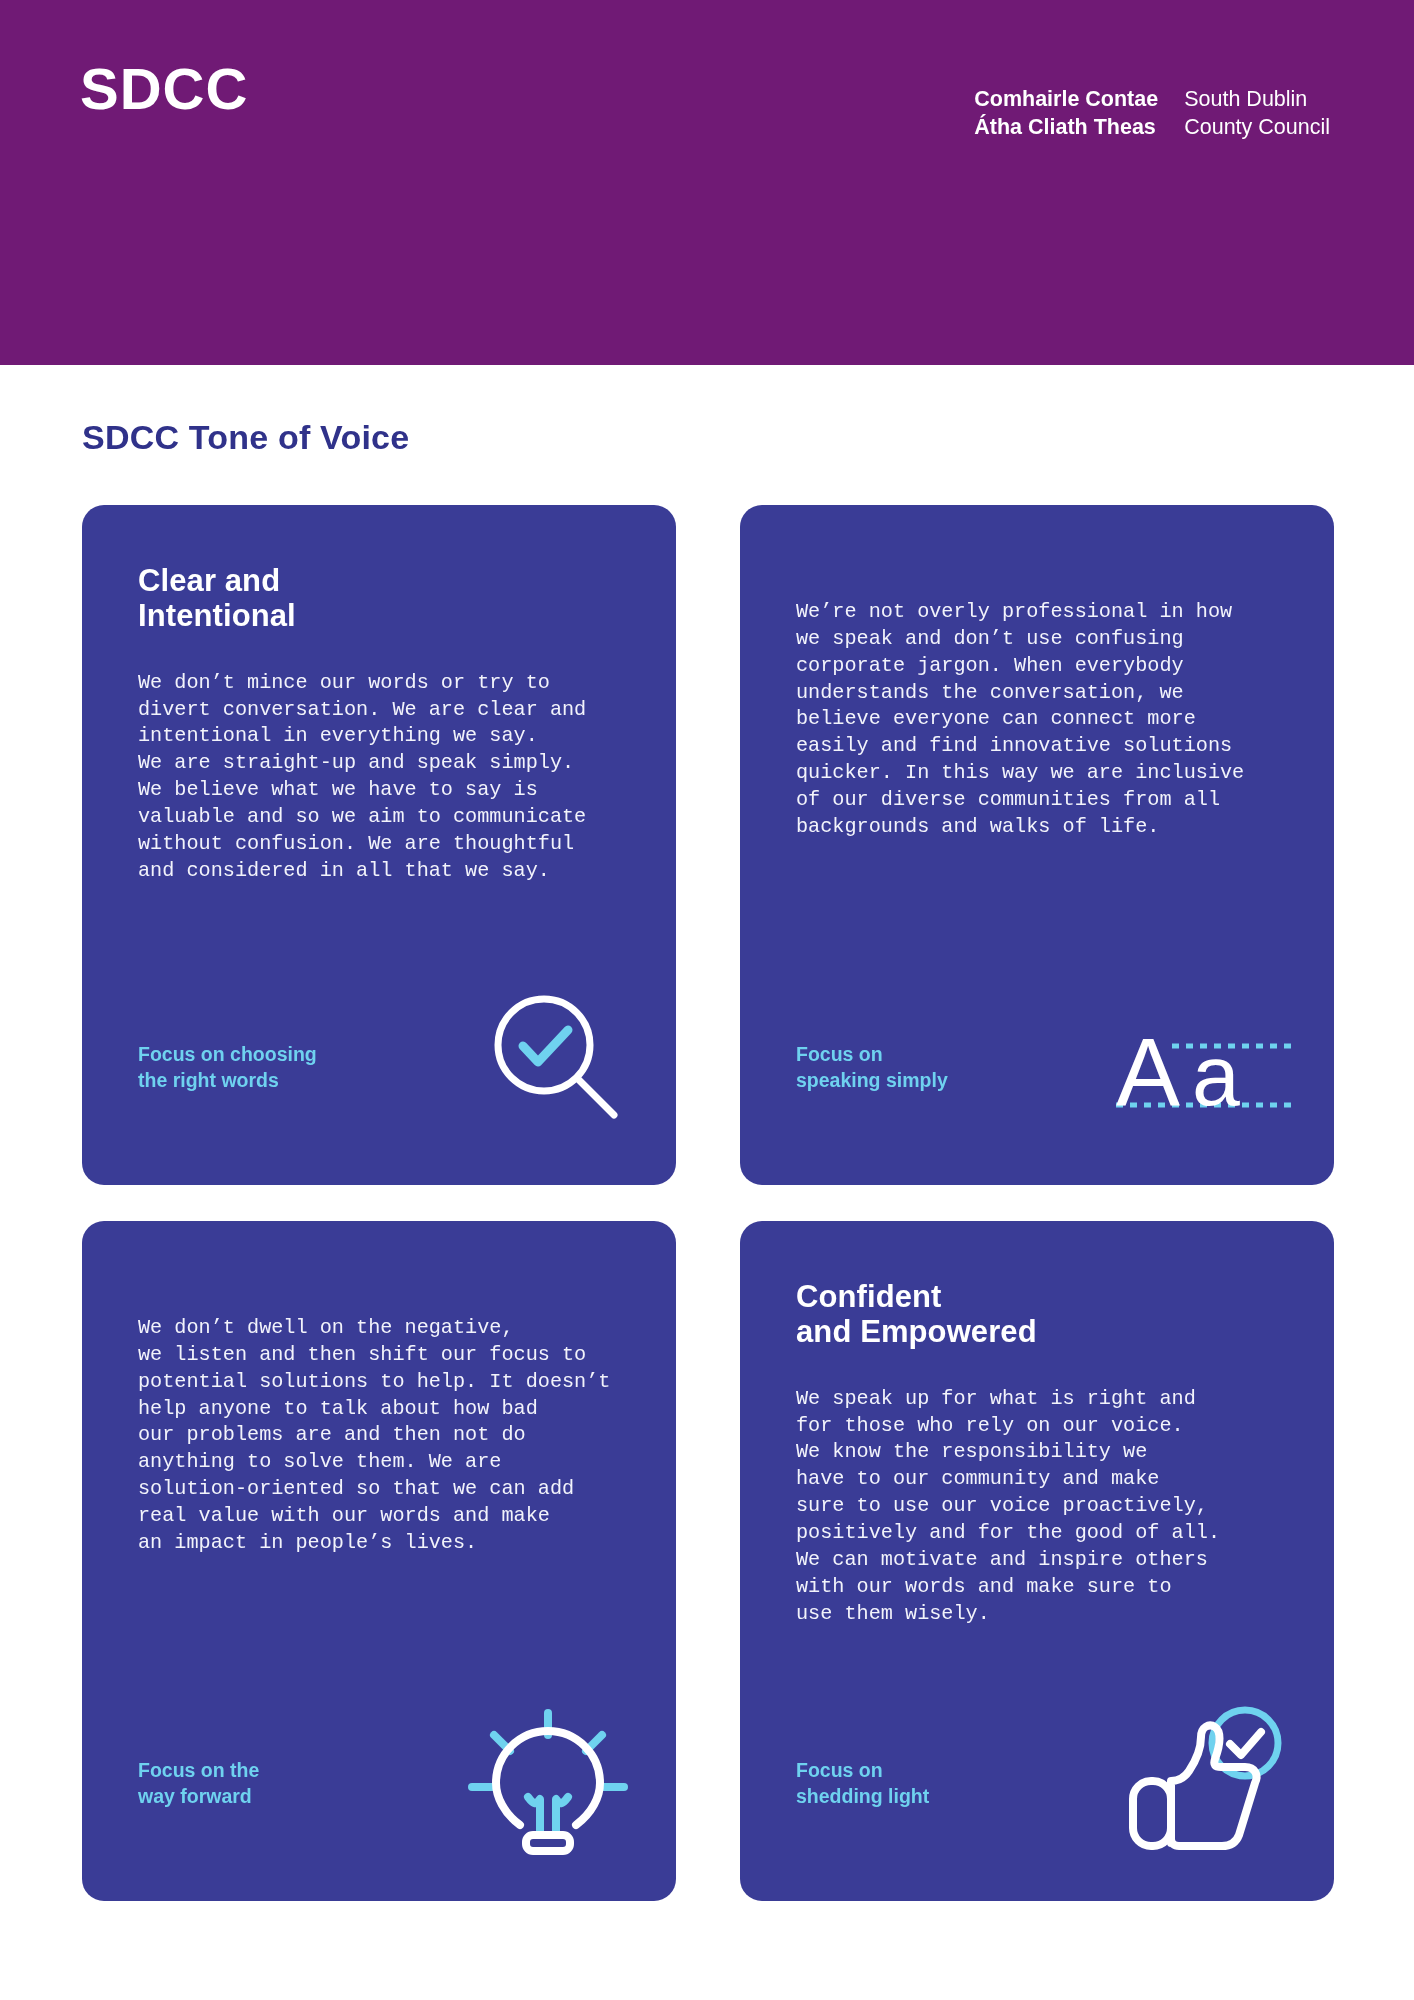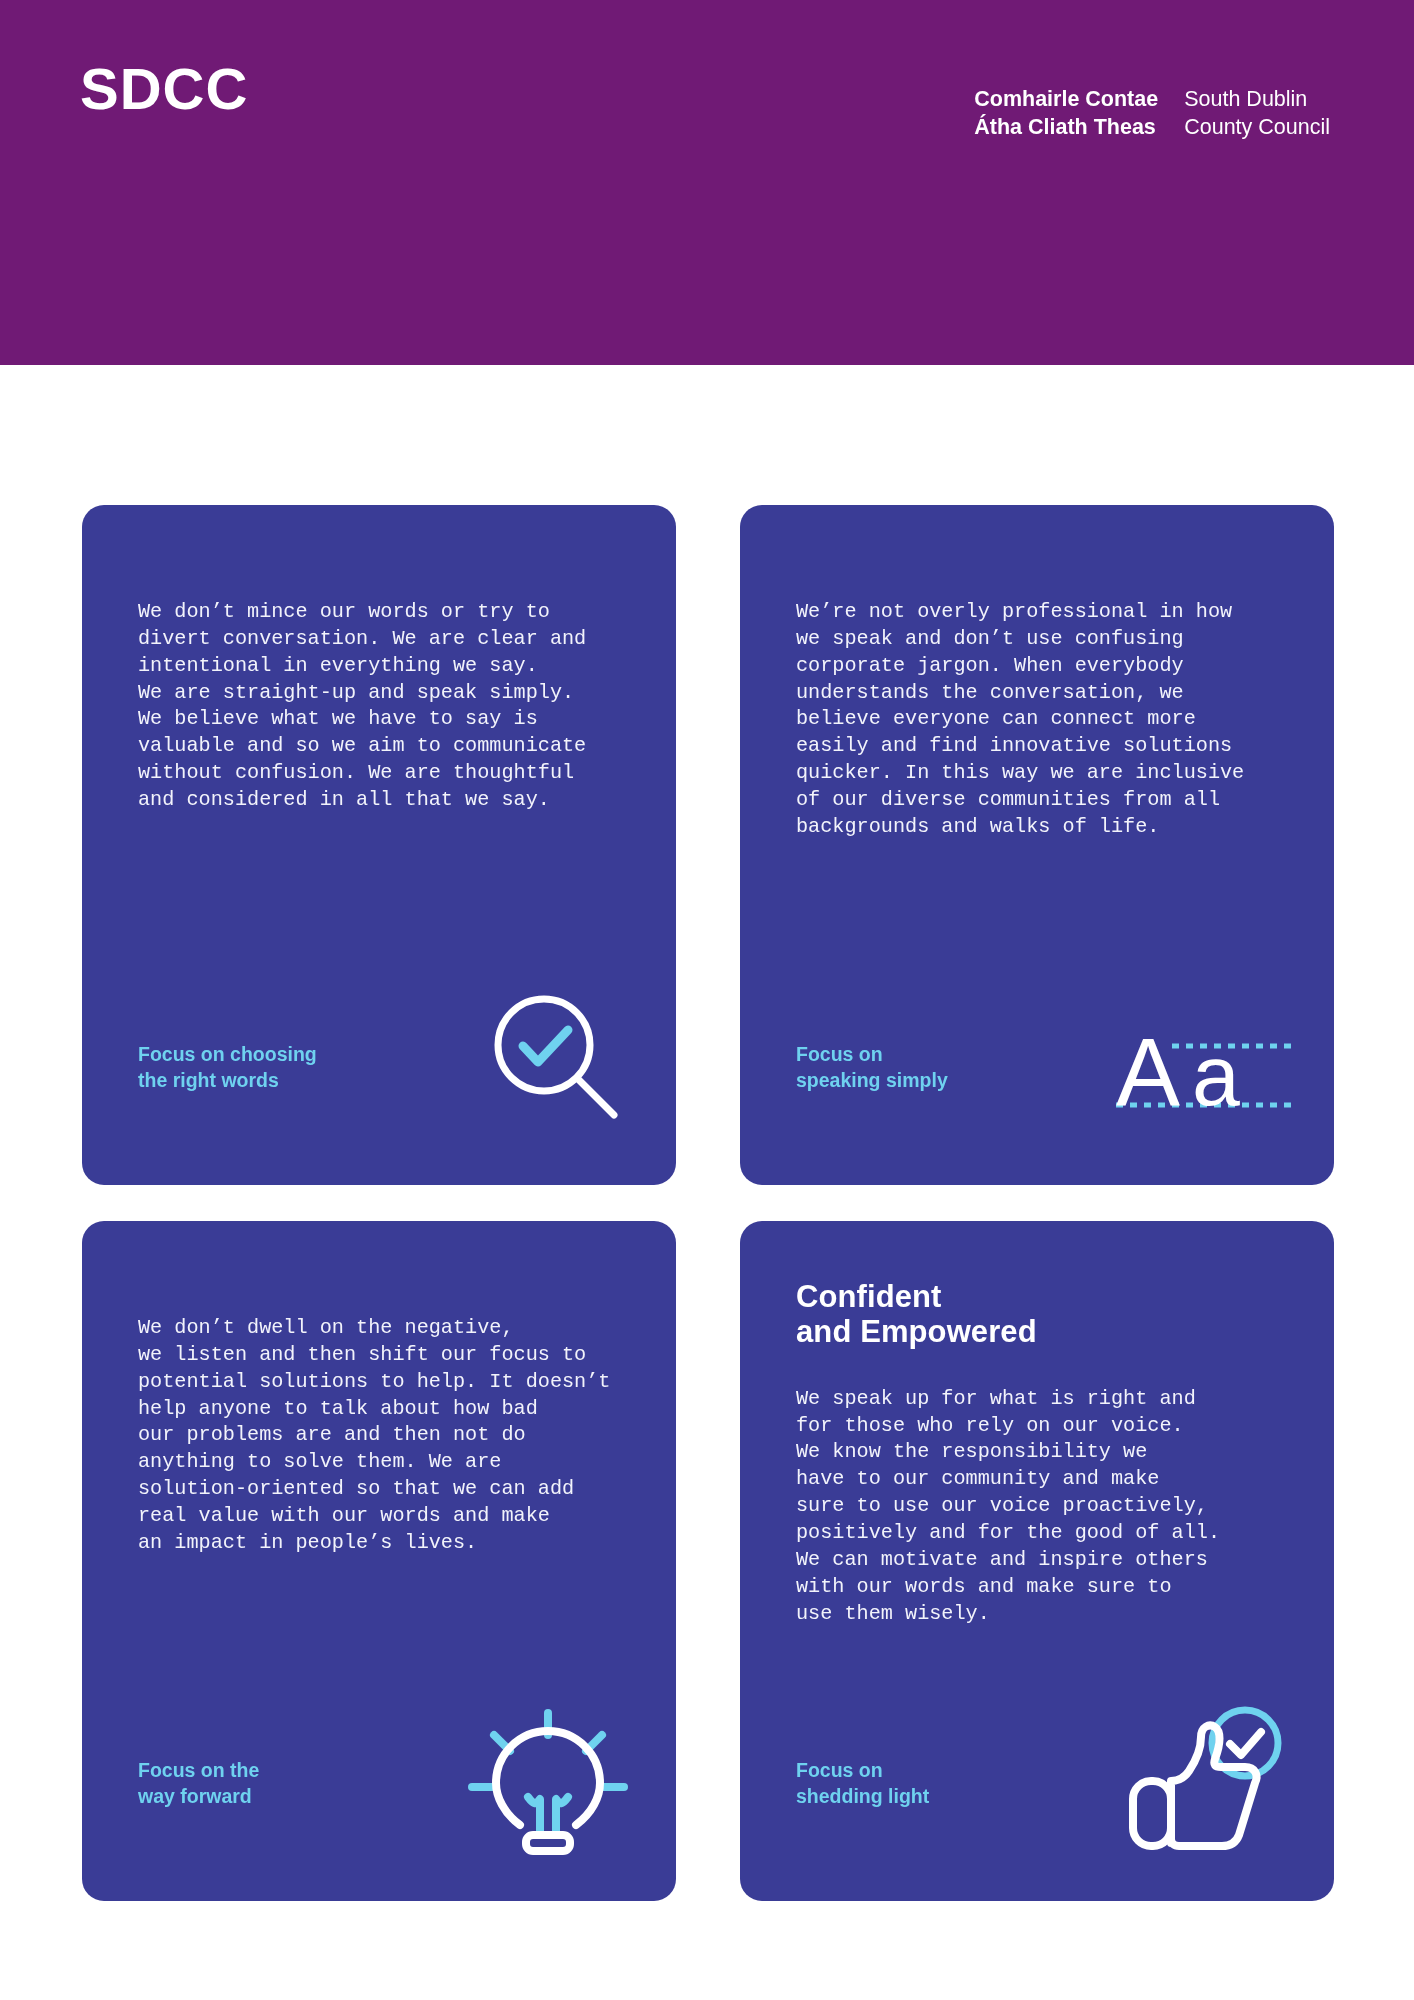--- a/index.html
+++ b/index.html
@@ -148,24 +148,27 @@
         <div>Comhairle Contae</div>
         <div>Átha Cliath Theas</div>
       </div>
       <div class="council-col english">
         <div>South Dublin</div>
         <div>County Council</div>
       </div>
     </div>
   </div>
 
+  <h1 class="page-title">SDCC Tone of Voice</h1>
 
   <div class="card-grid">
 
     <div class="card">
+      <div class="card-title">Clear and
+Intentional</div>
       <div class="card-body">We don’t mince our words or try to
 divert conversation. We are clear and
 intentional in everything we say.
 We are straight-up and speak simply.
 We believe what we have to say is
 valuable and so we aim to communicate
 without confusion. We are thoughtful
 and considered in all that we say.</div>
       <div class="card-focus">Focus on choosing
 the right words</div>

